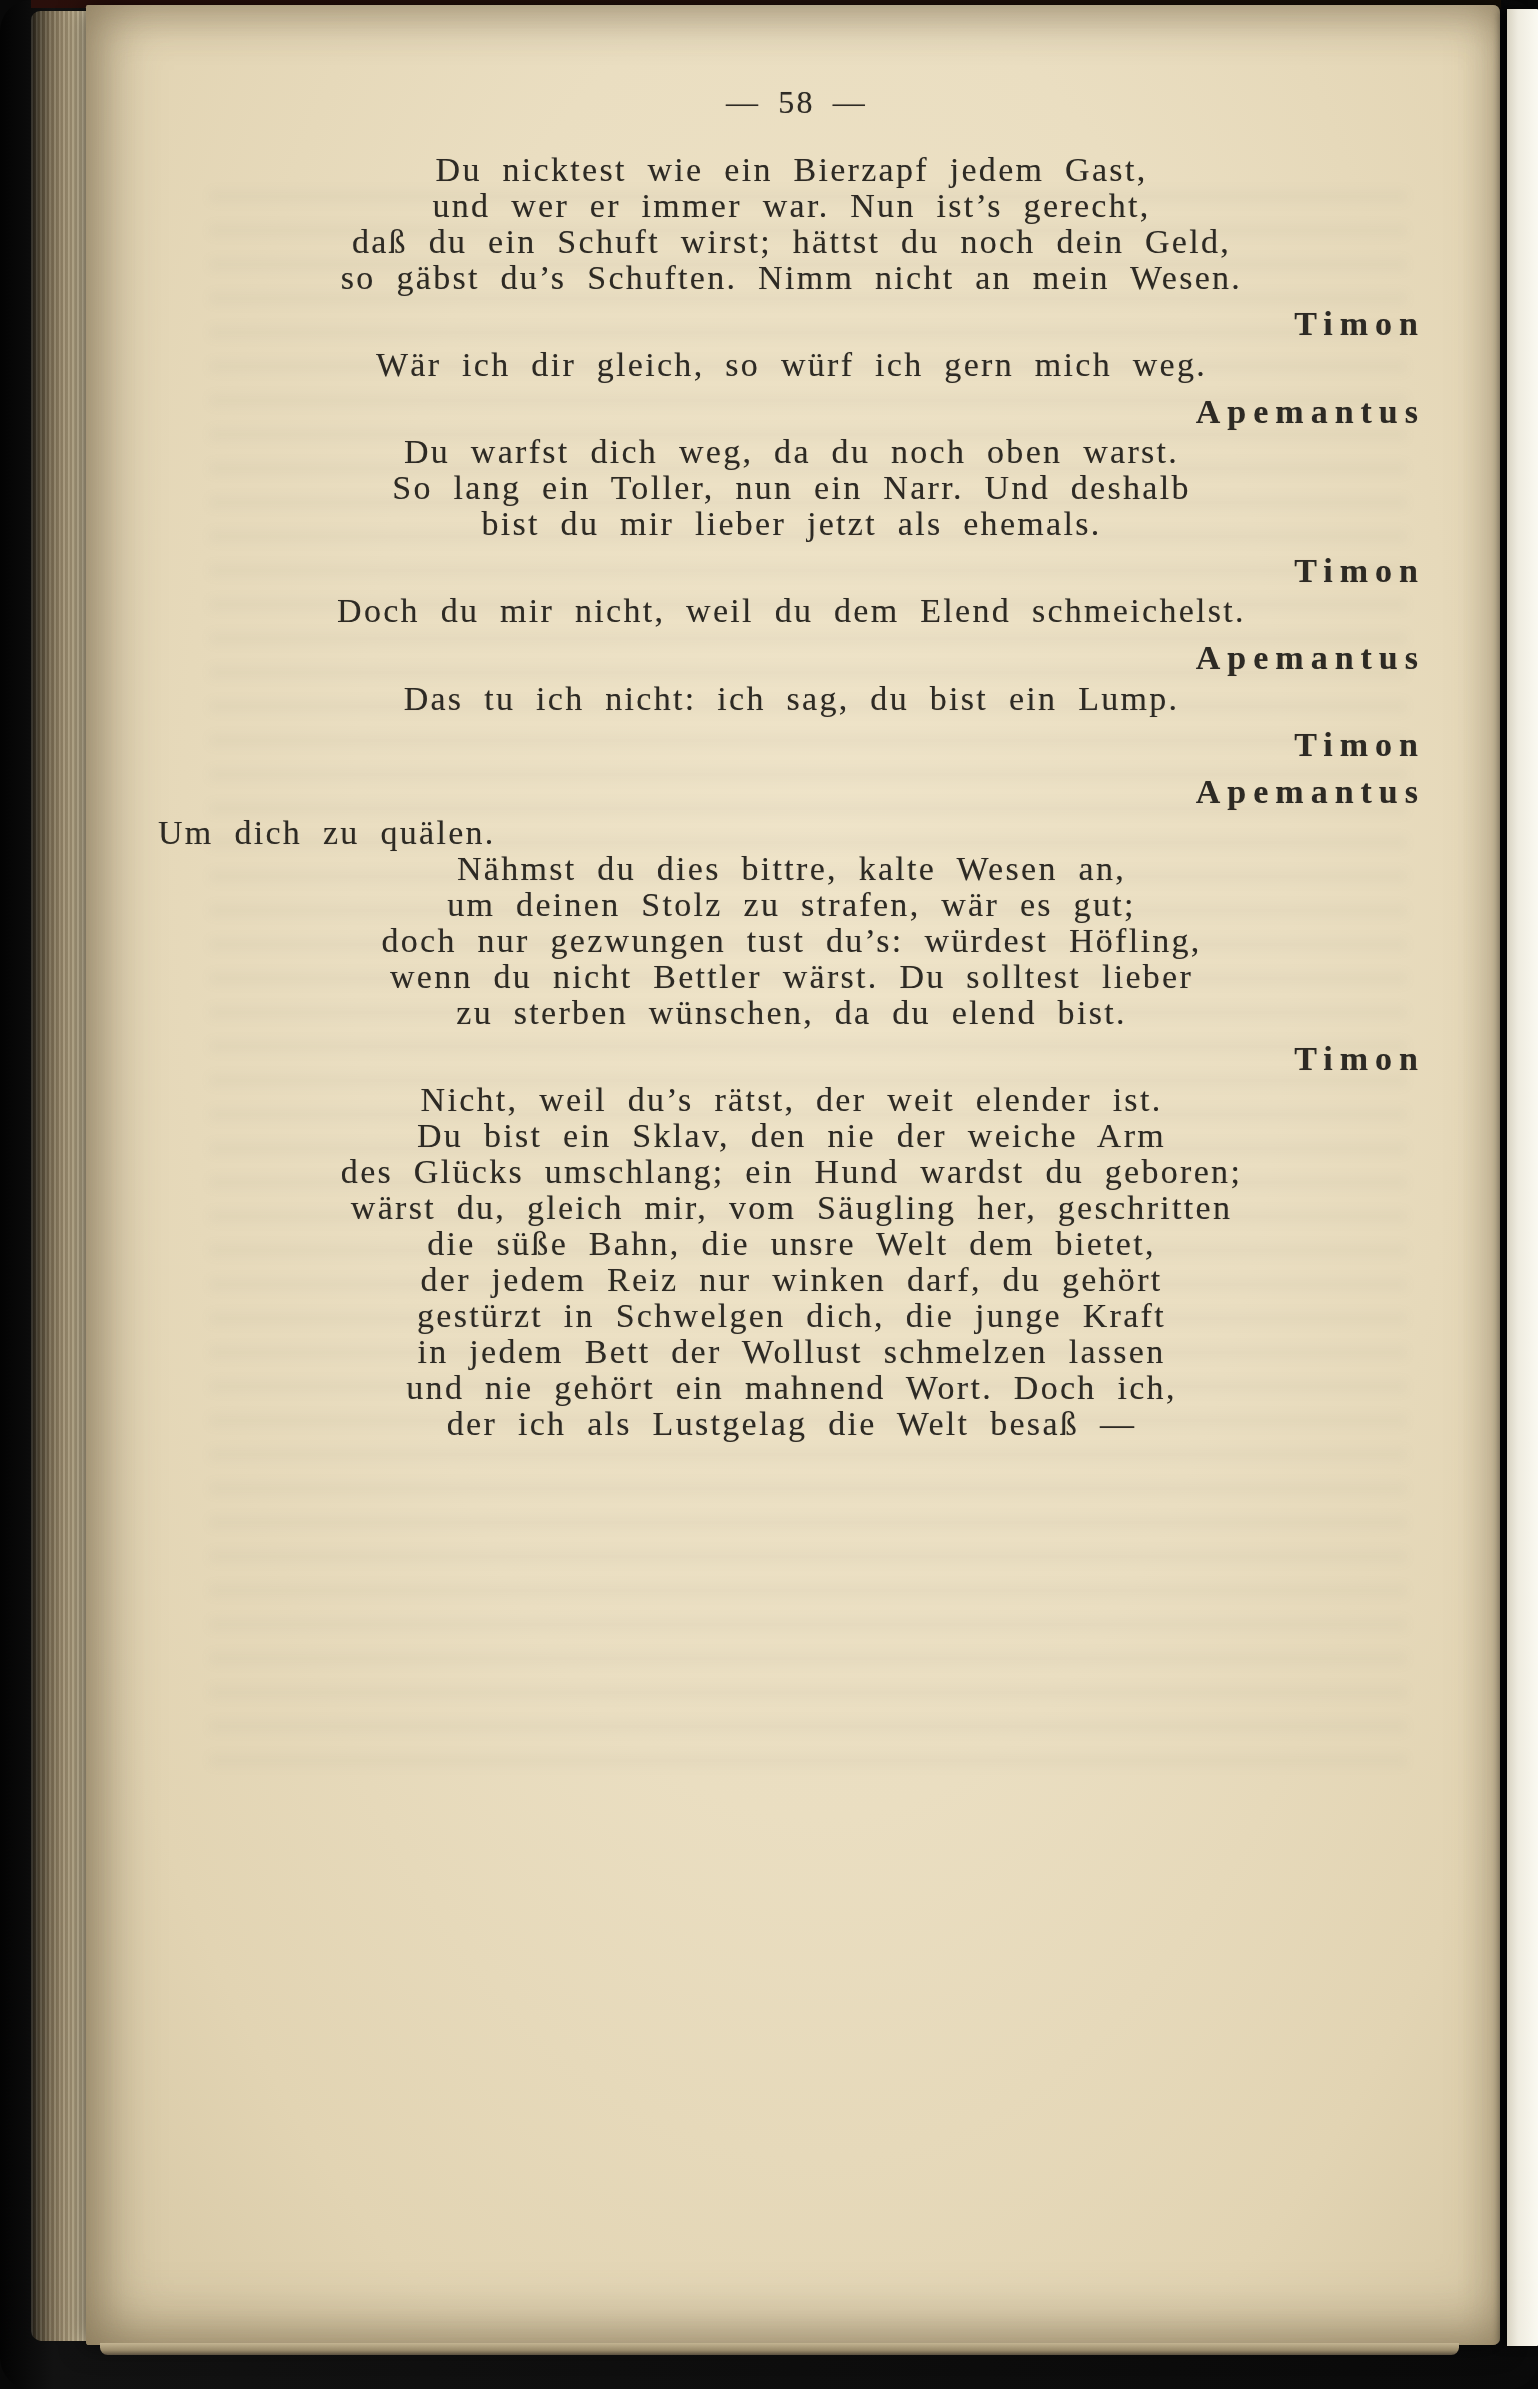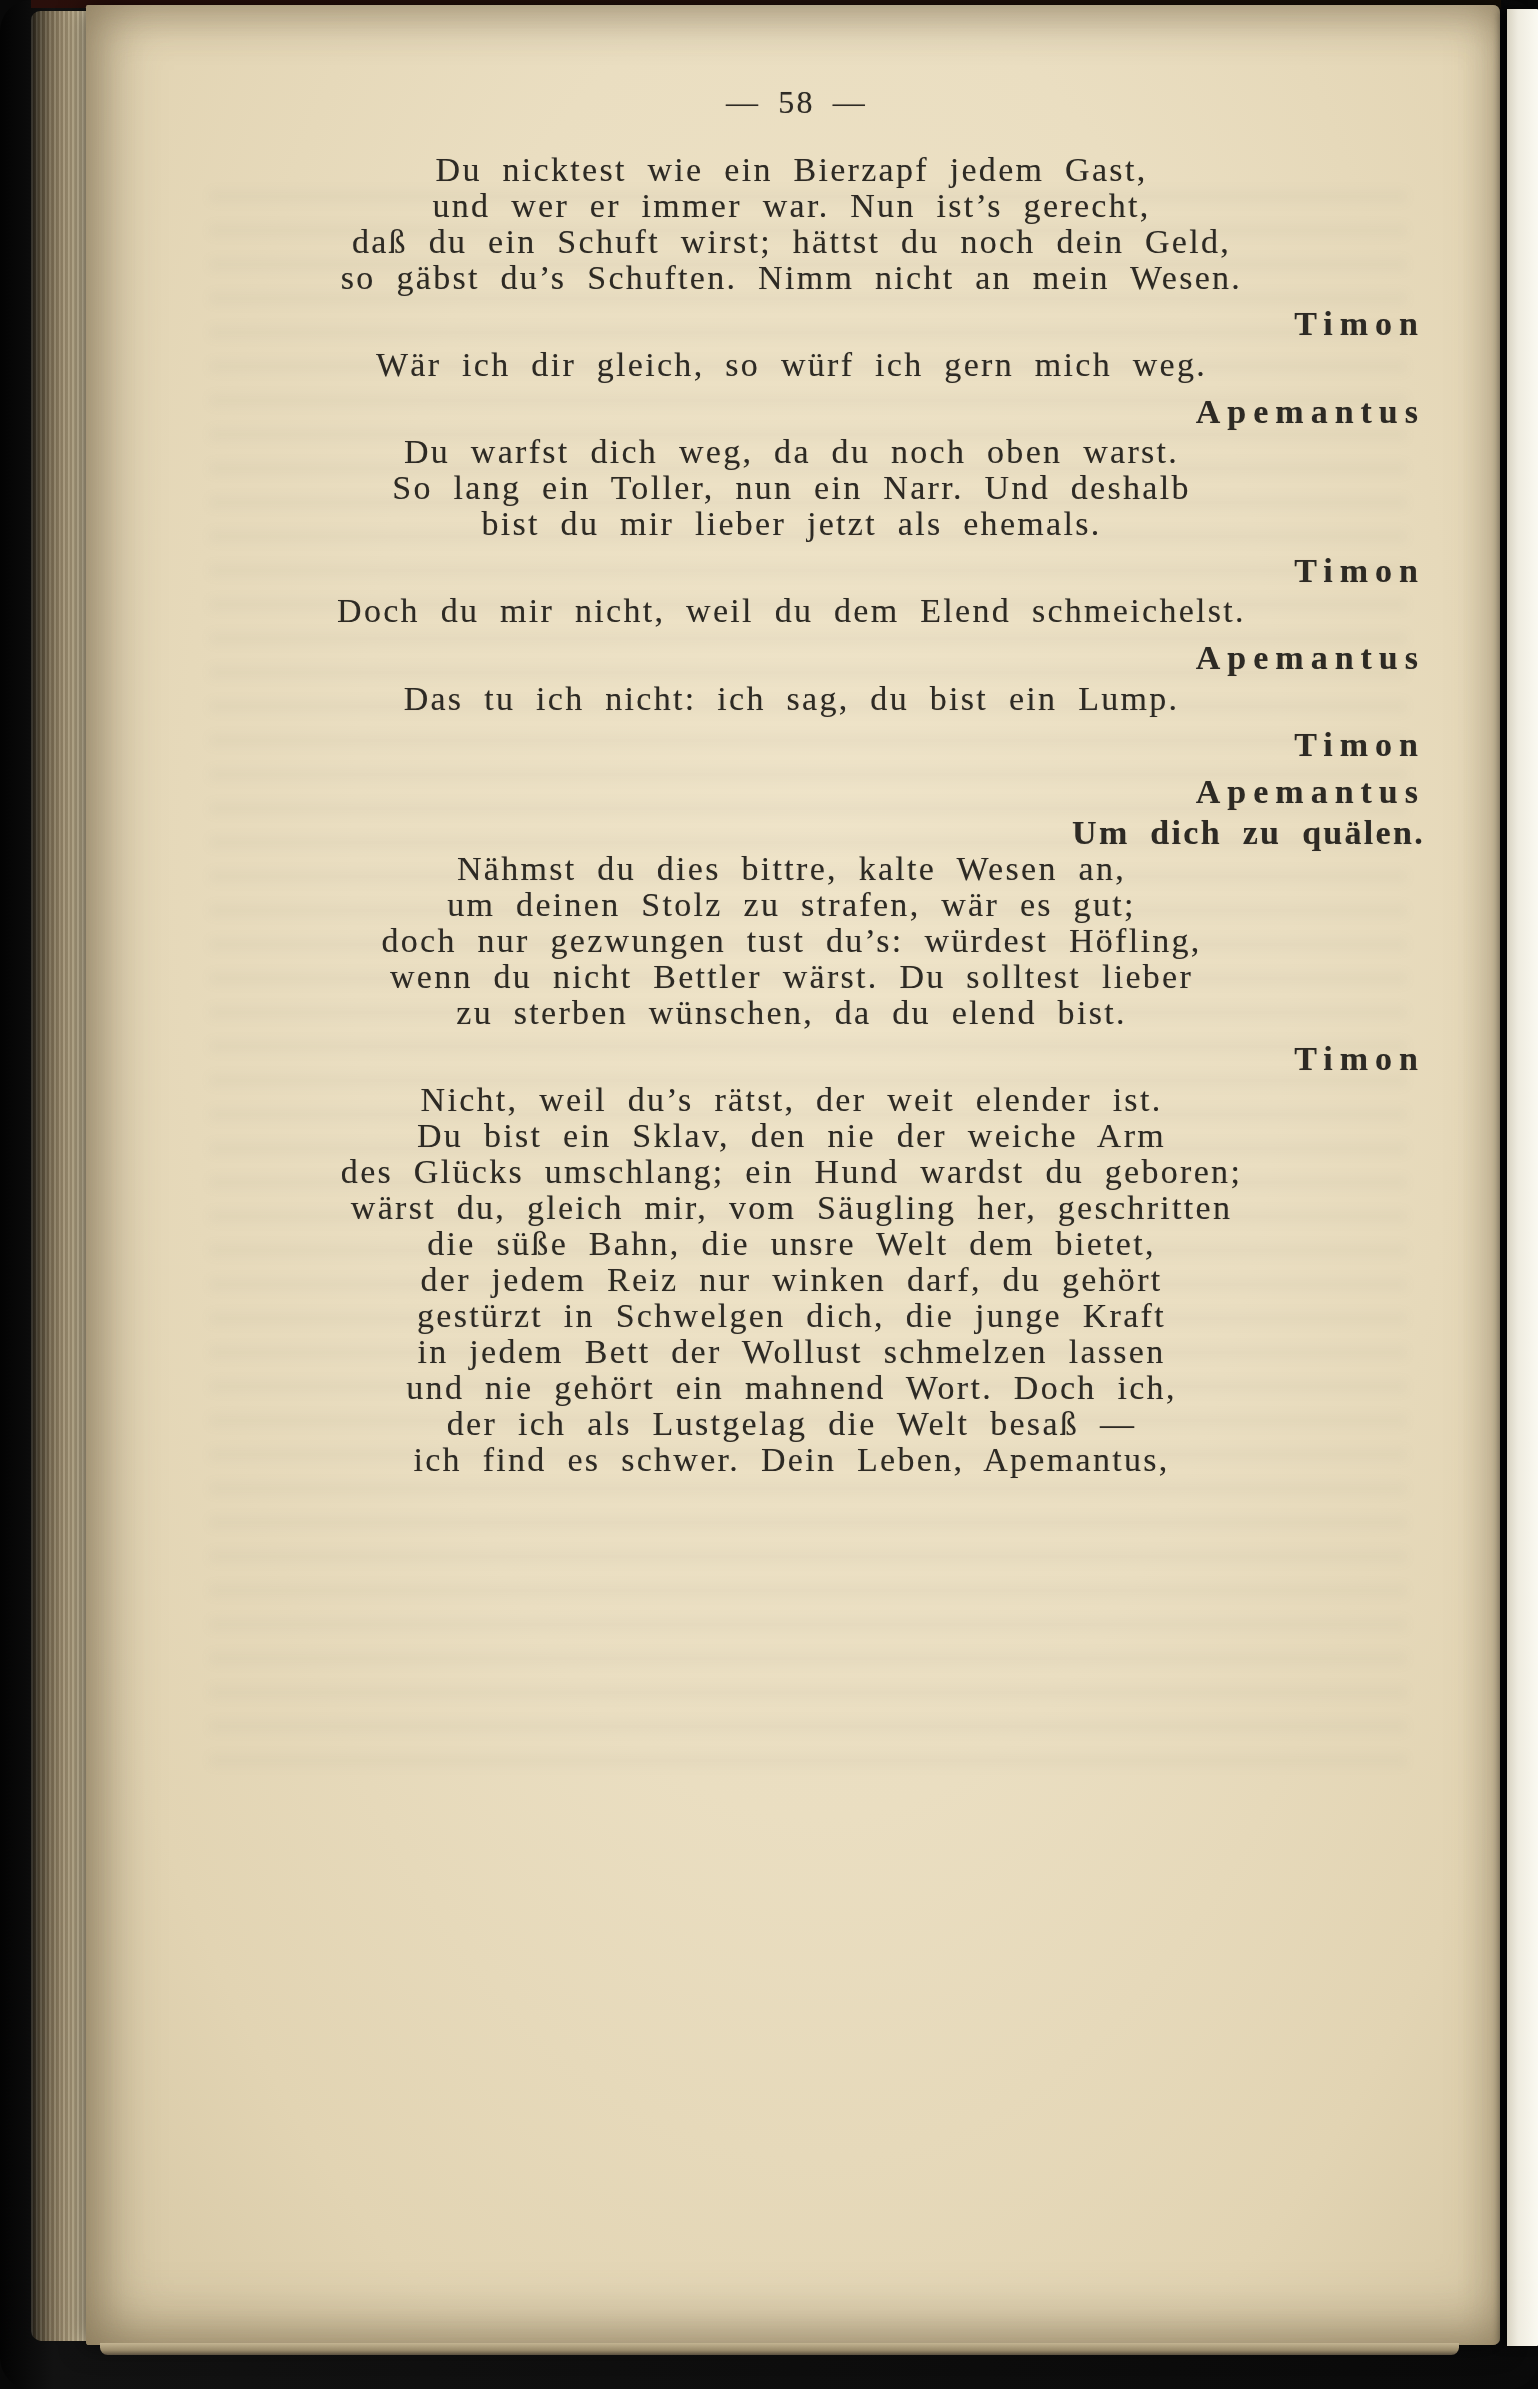--- a/index.html
+++ b/index.html
@@ -80,21 +80,21 @@
     text-shadow:0 0 0.8px rgba(46,43,37,.35);
   }
   .textcol {
     position:absolute; left:72px; top:147px; width:1267px;
     font-size:34px; line-height:36px;
     letter-spacing:2.3px; word-spacing:10px;
     color:#2d2a24;
     text-shadow:0 0 0.8px rgba(45,42,36,.3);
   }
   .verse { white-space:pre;text-align:center; }
-  .verse-right { text-align:right; white-space:pre;font-weight:bold; }
+  .verse-right { text-align:left; white-space:pre; }
   .speaker {
     text-align:right;
     letter-spacing:7px;
     margin:10.7px 0 4.6px 0;
     font-weight:bold;
   }
 </style>
 </head>
 <body>
 
@@ -136,21 +136,20 @@
         <div class="verse">Nicht, weil du’s rätst, der weit elender ist.</div>
         <div class="verse">Du bist ein Sklav, den nie der weiche Arm</div>
         <div class="verse">des Glücks umschlang; ein Hund wardst du geboren;</div>
         <div class="verse">wärst du, gleich mir, vom Säugling her, geschritten</div>
         <div class="verse">die süße Bahn, die unsre Welt dem bietet,</div>
         <div class="verse">der jedem Reiz nur winken darf, du gehört</div>
         <div class="verse">gestürzt in Schwelgen dich, die junge Kraft</div>
         <div class="verse">in jedem Bett der Wollust schmelzen lassen</div>
         <div class="verse">und nie gehört ein mahnend Wort. Doch ich,</div>
         <div class="verse">der ich als Lustgelag die Welt besaß —</div>
-        <div class="verse">ich find es schwer. Dein Leben, Apemantus,</div>
       </div>
   </div>
 
   <div class="bottom-edge"></div>
 
   <div class="next-page"></div>
 
 </div>
 
 

